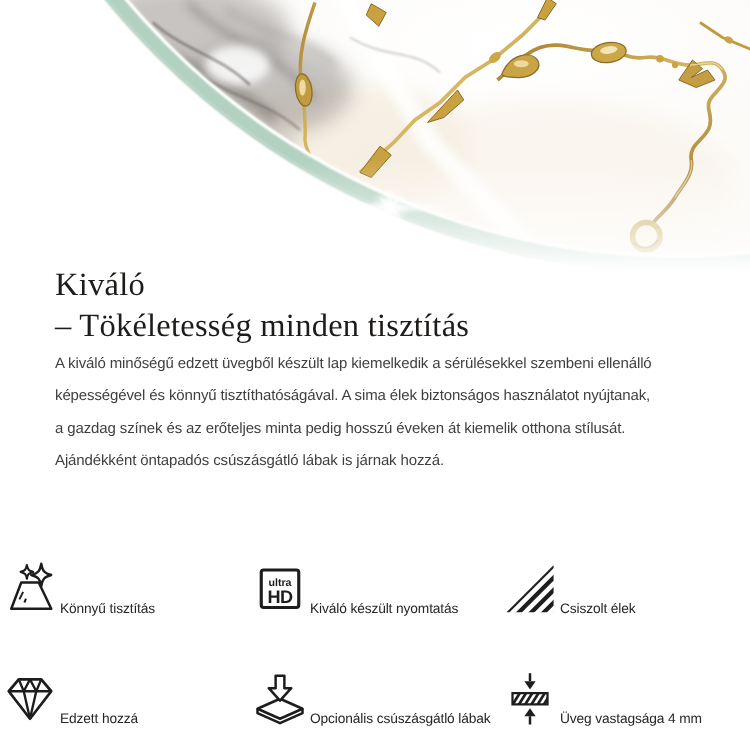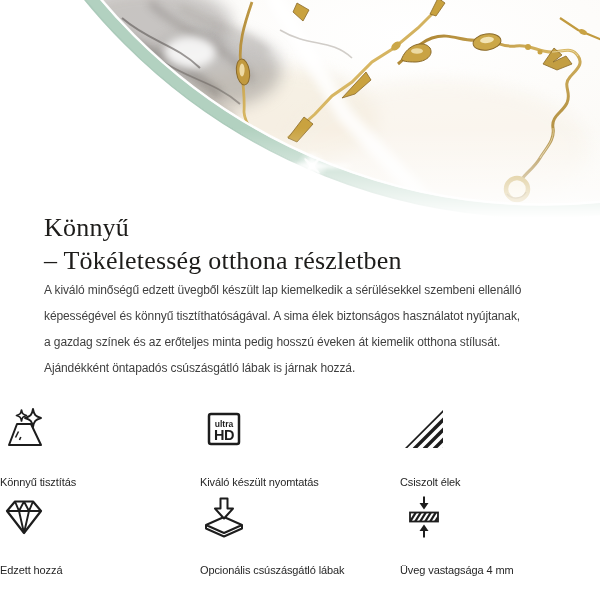--- a/index.html
+++ b/index.html
@@ -17,21 +17,21 @@
     color:#1d1c1a;letter-spacing:.2px;
   }
   .body-text{
     font-size:12px;line-height:26px;letter-spacing:-.1px;
     color:#3f3f3f;white-space:pre-line;width:556px;
   }
   .features{
     position:absolute;top:406px;left:0;width:600px;
     display:grid;grid-template-columns:200px 200px 200px;grid-auto-rows:88px;
   }
-  .feature{display:flex;flex-direction:column;align-items:flex-start;}
+  .feature{display:flex;flex-direction:row;align-items:flex-end;}
   .feature .icon-box{height:46px;display:flex;align-items:center;justify-content:center;}
   .feature .flabel{
     margin-top:24px;font-size:11px;letter-spacing:-.1px;color:#262626;line-height:13px;
     text-align:center;white-space:nowrap;
   }
   svg{display:block;}
 </style>
 </head>
 <body>
 
@@ -135,22 +135,22 @@
     <ellipse cx="312" cy="166" rx="11" ry="1.6" fill="#ffffff" opacity=".85" transform="rotate(45 312 166)" filter="url(#b1)"></ellipse>
     <ellipse cx="312" cy="166" rx="11" ry="1.6" fill="#ffffff" opacity=".85" transform="rotate(-45 312 166)" filter="url(#b1)"></ellipse>
     <circle cx="312" cy="166" r="3" fill="#ffffff"></circle>
   </g>
 
   <rect x="0" y="128" width="600" height="112" fill="url(#fade)"></rect>
 </svg>
 </div>
 
 <div class="intro">
-  <div class="heading">Könnyű</div>
-  <div class="subheading">– Tökéletesség otthona részletben</div>
+  <div class="heading">Kiváló</div>
+  <div class="subheading">– Tökéletesség minden tisztítás</div>
   <div class="body-text">A kiváló minőségű edzett üvegből készült lap kiemelkedik a sérülésekkel szembeni ellenálló
 képességével és könnyű tisztíthatóságával. A sima élek biztonságos használatot nyújtanak,
 a gazdag színek és az erőteljes minta pedig hosszú éveken át kiemelik otthona stílusát.
 Ajándékként öntapadós csúszásgátló lábak is járnak hozzá.</div>
 </div>
 
 <div class="features">
 
   <div class="feature">
     <div class="icon-box">

